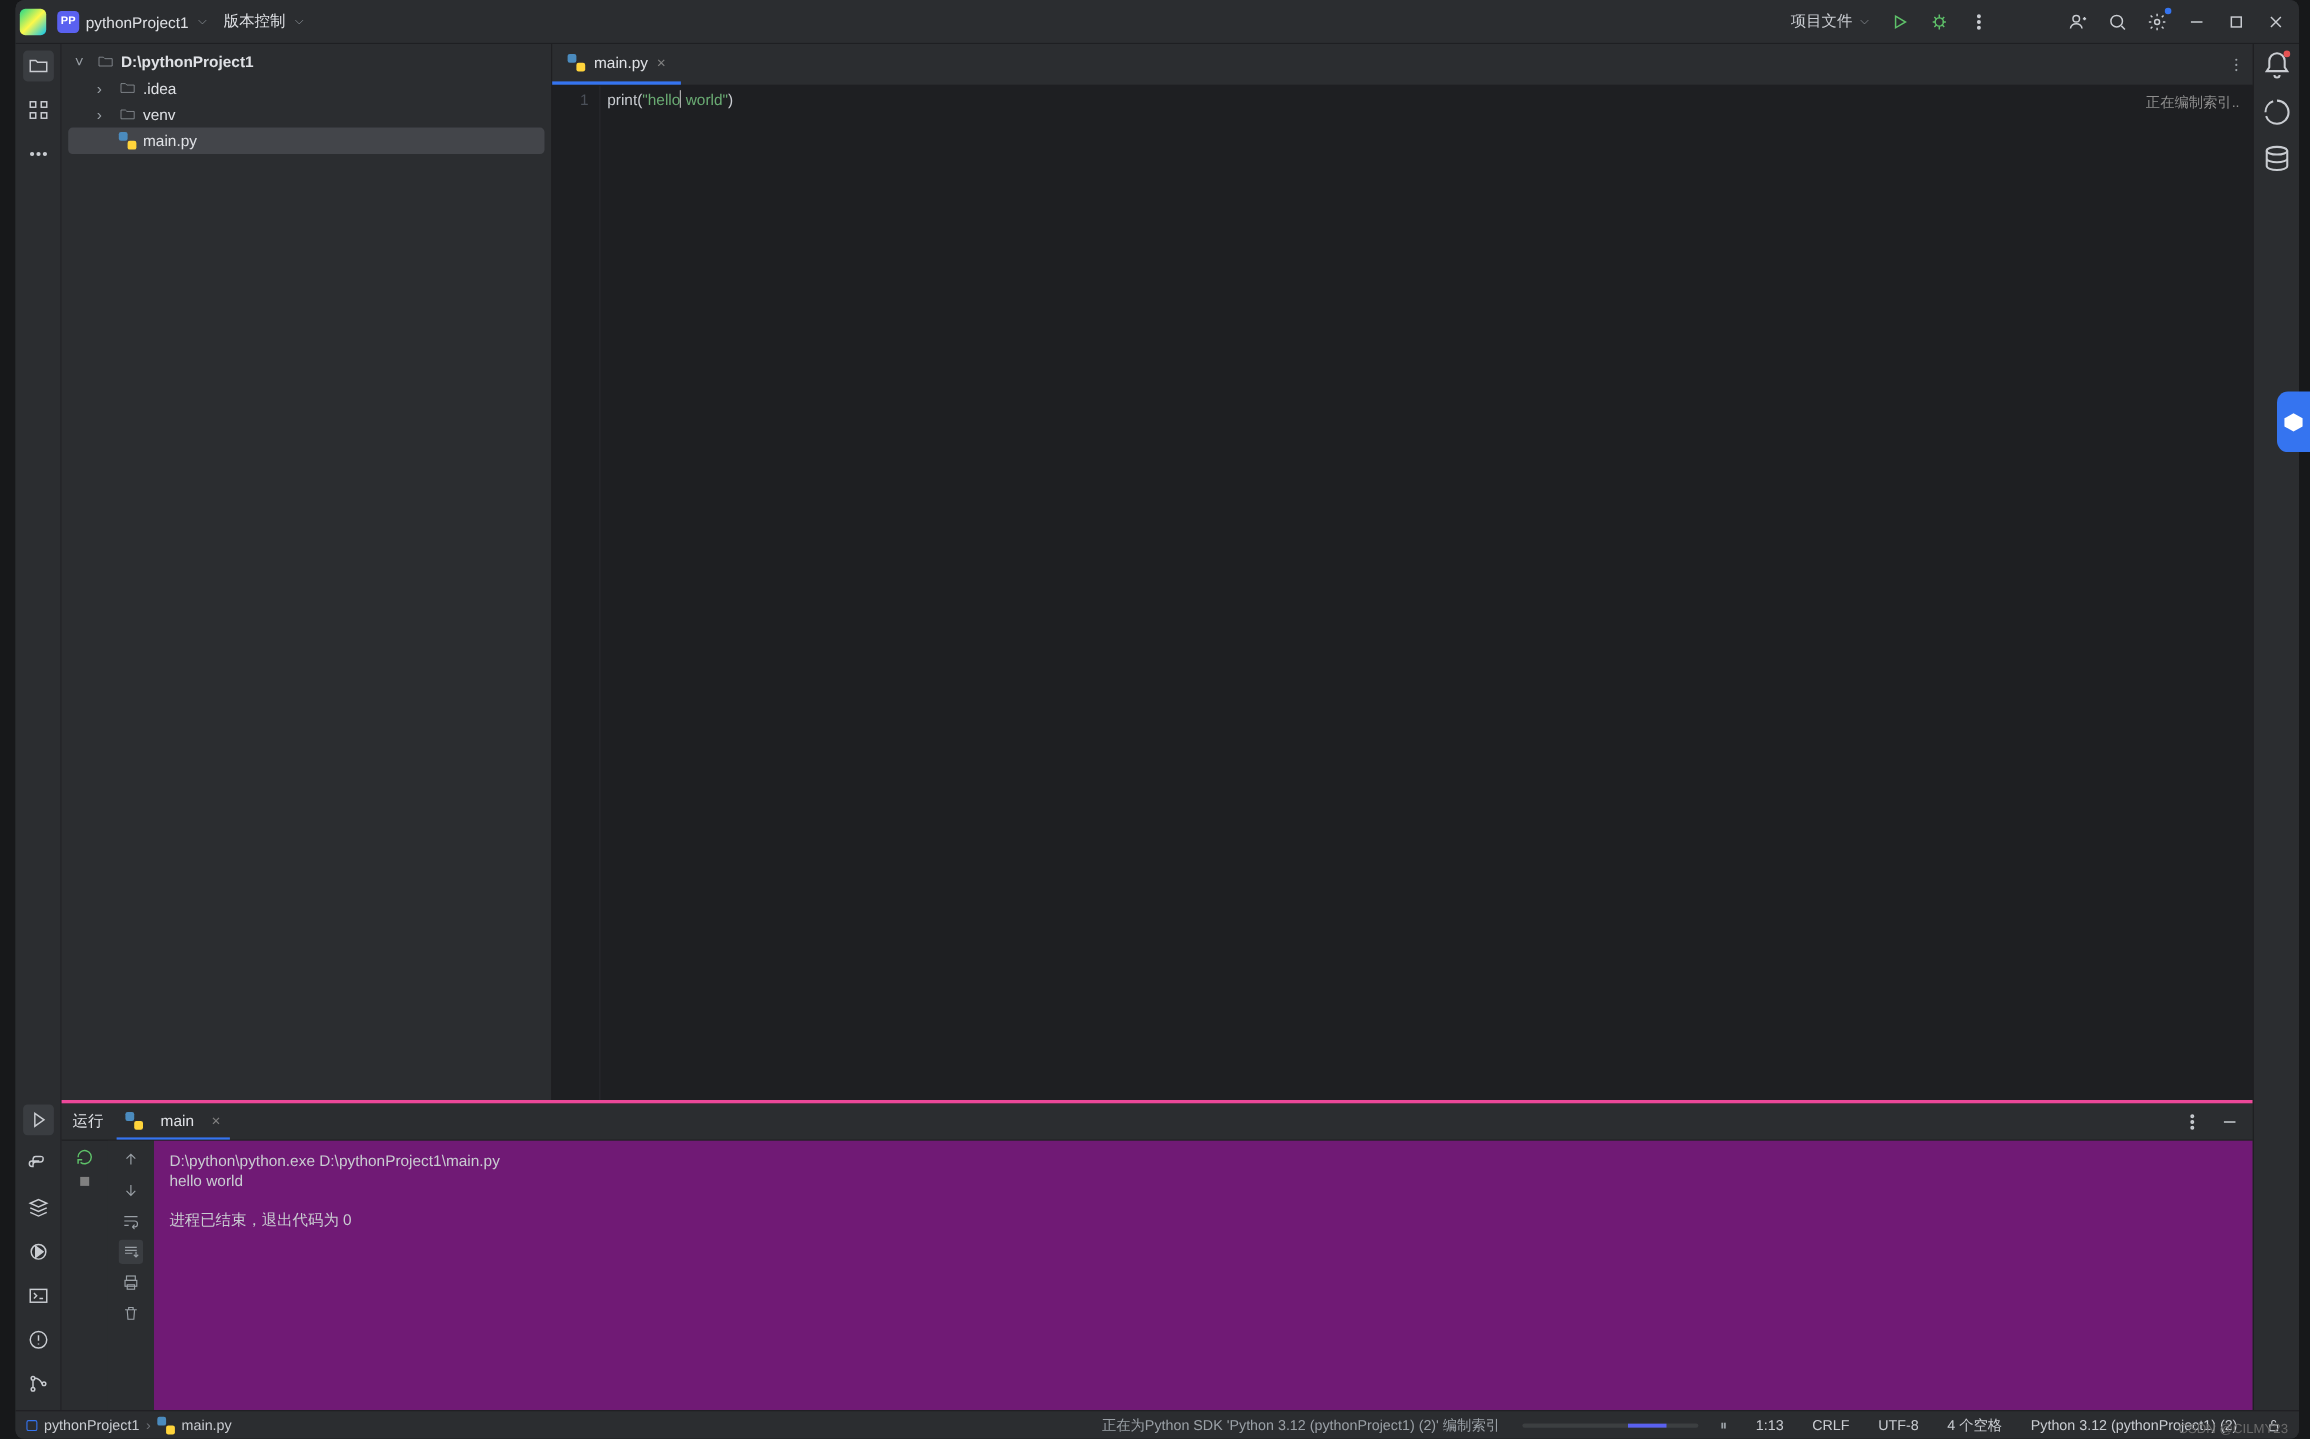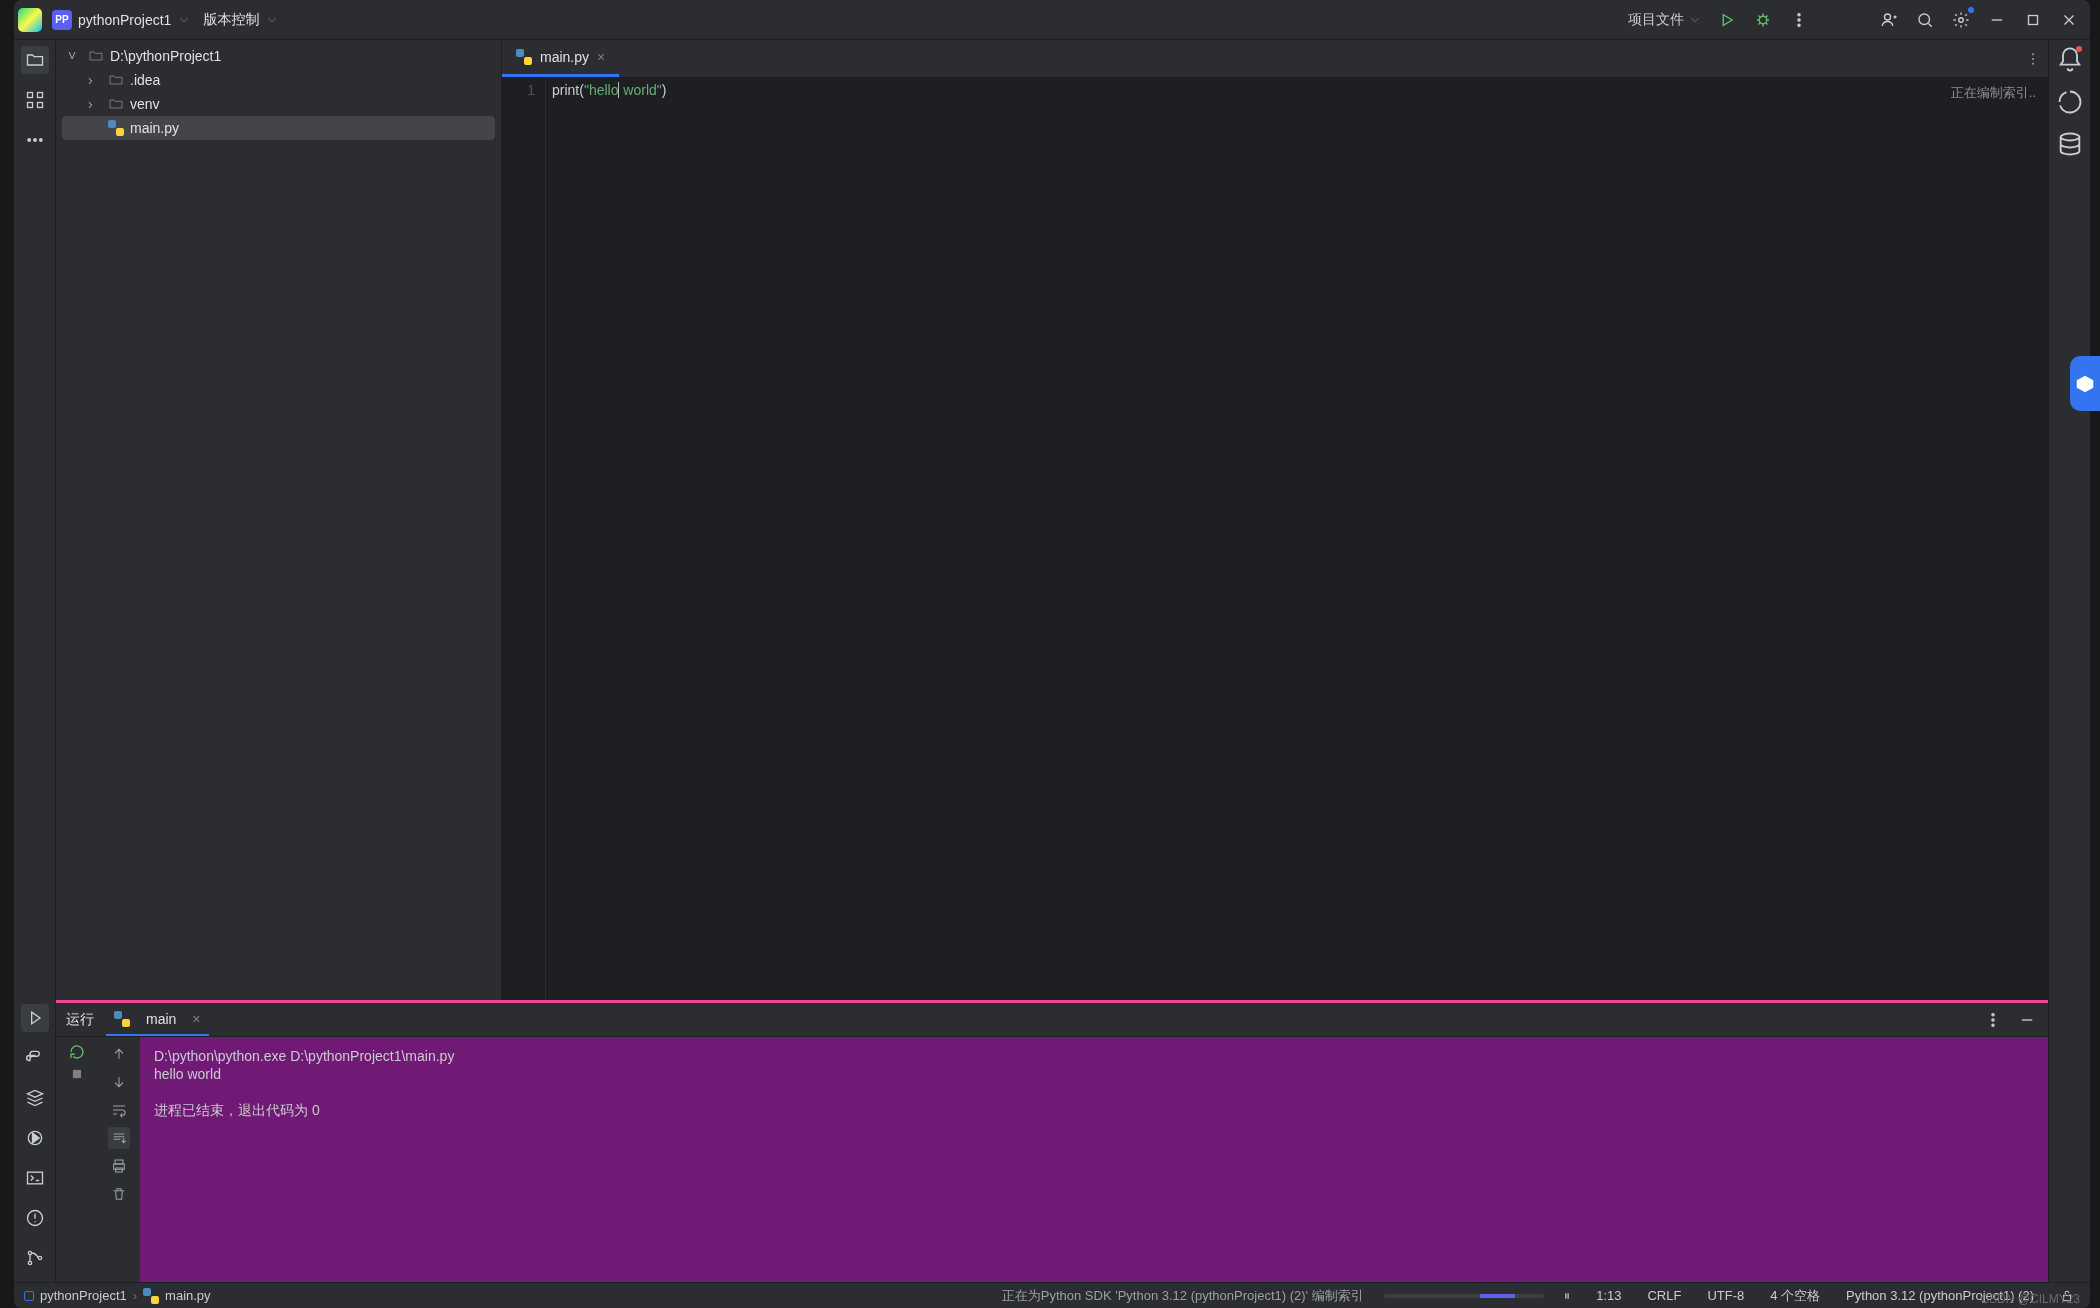--- a/index.html
+++ b/index.html
@@ -259,21 +259,21 @@
 
         <div class="tree-panel">
           <div class="tree-body">
             <div class="tree-row" style="padding-left:6px">
               <span class="tw">˅</span>
               <span class="fld-ico">
                   <svg viewBox="0 0 24 24">
                     <path d="M3 6h6l2 2h10v10H3z"></path>
                   </svg>
                 </span>
-              <span style="font-weight:400">D:\pythonProject1</span>
+              <span style="font-weight:700">D:\pythonProject1</span>
             </div>
             <div class="tree-row" style="padding-left:26px">
               <span class="tw">›</span>
               <span class="fld-ico">
                   <svg viewBox="0 0 24 24">
                     <path d="M3 6h6l2 2h10v10H3z"></path>
                   </svg>
                 </span>
               <span>.idea</span>
             </div>

